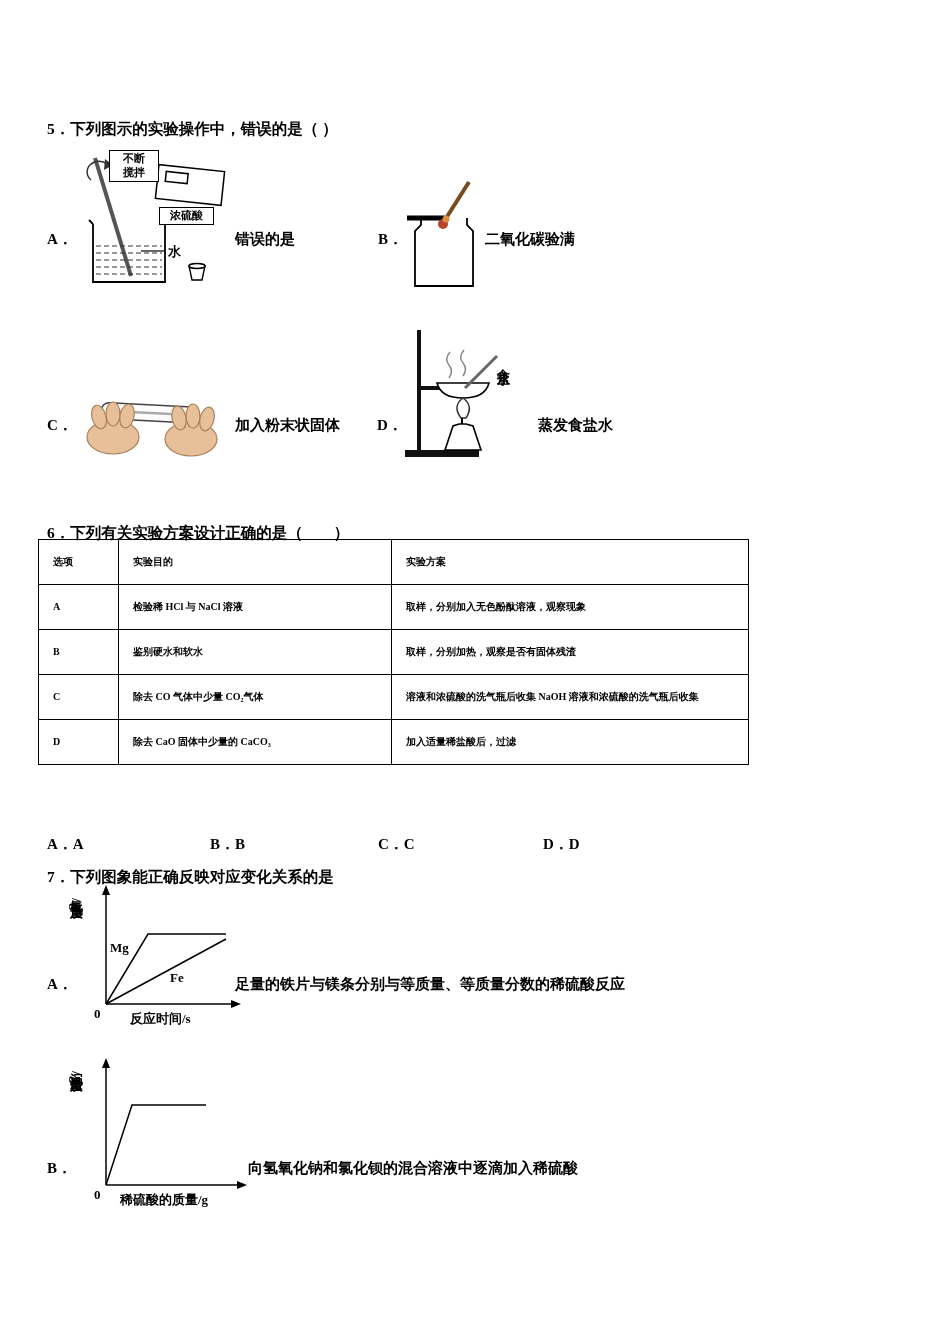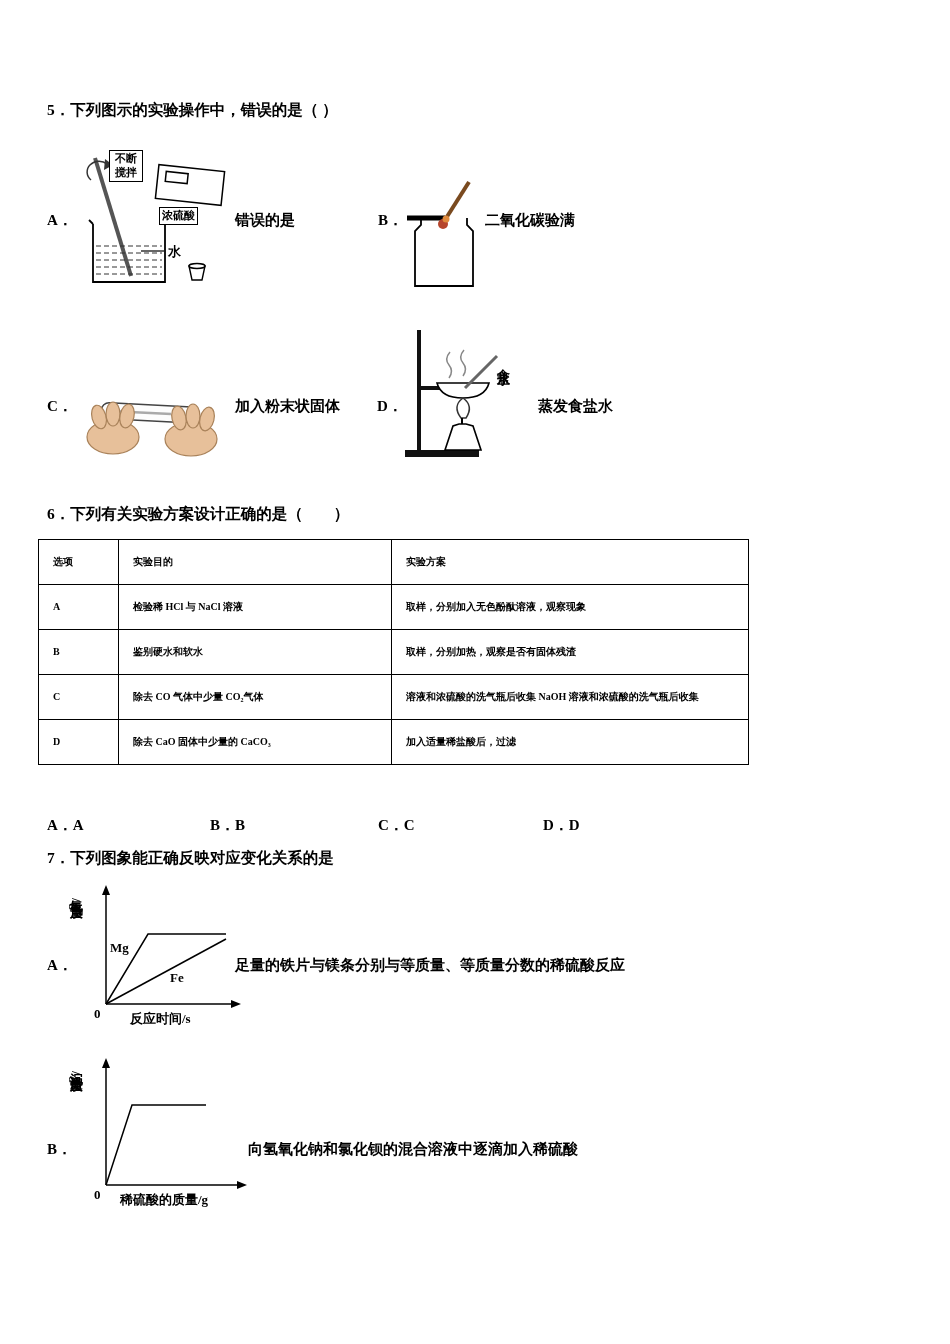--- a/index.html
+++ b/index.html
@@ -1,29 +1,29 @@
 <!DOCTYPE html>
 <html><head>
 <meta charset="utf-8">
 <style>
   html,body{margin:0;padding:0;background:#ffffff;}
   .page{
     position:relative;width:950px;height:1344px;background:#ffffff;
     font-family:"Liberation Serif","DejaVu Serif",serif;
     color:#000;font-weight:600;overflow:hidden;
   }
-  .abs{position:absolute;}
+  .abs{position:absolute;margin-top:19px;}
   .qtitle{font-size:15.5px;white-space:nowrap;}
   .opt-label{font-size:15px;}
   .caption{font-size:15px;white-space:nowrap;}
   .diagram{position:absolute;}
   .diagram svg{position:absolute;left:0;top:0;}
   .boxlabel{
     position:absolute;border:1px solid #000;background:#fff;
-    font-size:11px;line-height:1.25;padding:1px 2px;text-align:center;
+    font-size:11px;line-height:1.25;padding:1px 10px;text-align:center;
   }
   .wrap2{width:28px;word-break:break-all;}
   .nowrap{white-space:nowrap;text-align:center;}
   .sublabel{position:absolute;font-size:13px;white-space:nowrap;}
   .vlabel{
     position:absolute;writing-mode:vertical-rl;text-orientation:mixed;
     font-size:13px;letter-spacing:2px;line-height:1;
   }
   .qtable{
     position:absolute;left:38px;top:505px;width:710px;

